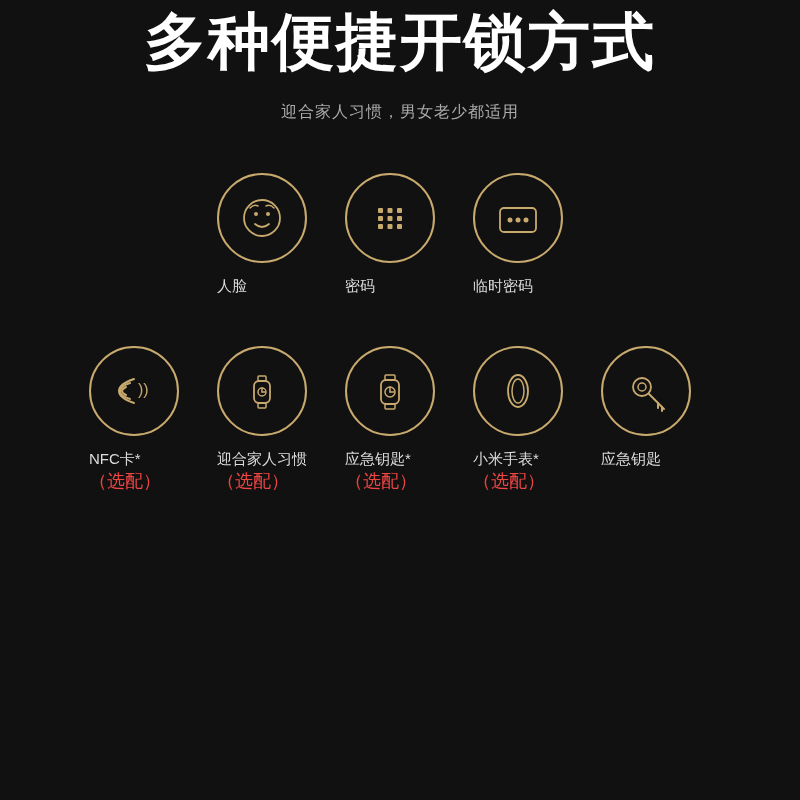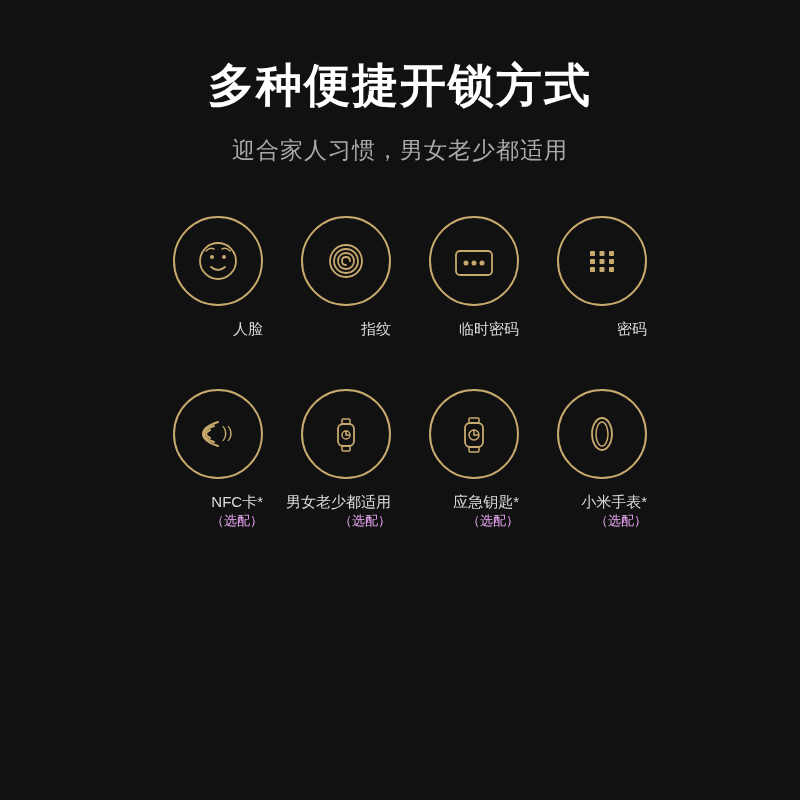--- a/index.html
+++ b/index.html
@@ -10,29 +10,28 @@
       background-color: #111111;
       display: flex;
       flex-direction: column;
       align-items: center;
       font-family: "PingFang SC", "Microsoft YaHei", "SimHei", sans-serif;
       overflow: hidden;
     }
 
     .main-title {
       color: #ffffff;
-      font-size: 46px;
+      font-size: 62px;
       font-weight: 700;
-      margin-top: 55px;
       letter-spacing: 2px;
     }
 
     .subtitle {
       color: #aaaaaa;
-      font-size: 23px;
+      font-size: 16px;
       margin-top: 18px;
       letter-spacing: 1px;
     }
 
     .icons-section {
       display: flex;
       flex-direction: column;
       align-items: center;
       margin-top: 50px;
       width: 100%;
@@ -42,21 +41,21 @@
       display: flex;
       flex-direction: row;
       justify-content: center;
       gap: 18px;
       margin-bottom: 20px;
     }
 
     .icon-item {
       display: flex;
       flex-direction: column;
-      align-items: flex-end;
+      align-items: flex-start;
       width: 110px;
     }
 
     .icon-circle {
       width: 90px;
       height: 90px;
       border-radius: 50%;
       border: 2px solid #c8a96e;
       display: flex;
       align-items: center;
@@ -75,22 +74,22 @@
     }
 
     .icon-label {
       color: #dddddd;
       font-size: 15px;
       text-align: center;
       line-height: 1.4;
     }
 
     .icon-sublabel {
-      color: #f0abfc;
-      font-size: 13px;
+      color: #ef4444;
+      font-size: 18px;
       text-align: center;
     }
   </style>
 </head>
 <body>
 
 <div class="main-title">多种便捷开锁方式</div>
 <div class="subtitle">迎合家人习惯，男女老少都适用</div>
 
 <div class="icons-section">
@@ -104,66 +103,51 @@
           <circle cx="20" cy="22" r="2" fill="#c8a96e" stroke="none"></circle>
           <circle cx="32" cy="22" r="2" fill="#c8a96e" stroke="none"></circle>
           <path d="M19 32 Q26 38 33 32" stroke="#c8a96e" stroke-width="1.8" fill="none"></path>
           <path d="M14 16 Q18 12 22 14" stroke="#c8a96e" stroke-width="1.5" fill="none"></path>
           <path d="M38 16 Q34 12 30 14" stroke="#c8a96e" stroke-width="1.5" fill="none"></path>
         </svg>
       </div>
       <span class="icon-label">人脸</span>
     </div>
 
-    <div class="icon-item">
-      <div class="icon-circle">
-        <svg viewBox="0 0 52 52">
-          <path d="M26 10 C17 10 10 17 10 26 C10 35 17 42 26 42" stroke="#c8a96e" stroke-width="1.8" fill="none"></path>
-          <path d="M26 14 C19 14 14 19.5 14 26 C14 32.5 19 38 26 38" stroke="#c8a96e" stroke-width="1.8" fill="none"></path>
-          <path d="M26 18 C21 18 18 21.5 18 26 C18 30.5 21 34 26 34" stroke="#c8a96e" stroke-width="1.8" fill="none"></path>
-          <path d="M26 22 C23 22 22 23.8 22 26 C22 28 23 30 26 30" stroke="#c8a96e" stroke-width="1.8" fill="none"></path>
-          <path d="M26 10 C35 10 42 17 42 26 C42 35 35 42 26 42" stroke="#c8a96e" stroke-width="1.8" fill="none"></path>
-          <path d="M26 14 C33 14 38 19.5 38 26 C38 32.5 33 38 26 38" stroke="#c8a96e" stroke-width="1.8" fill="none"></path>
-          <path d="M26 18 C31 18 34 21.5 34 26 C34 30.5 31 34 26 34" stroke="#c8a96e" stroke-width="1.8" fill="none"></path>
-          <path d="M26 22 C29 22 30 23.8 30 26" stroke="#c8a96e" stroke-width="1.8" fill="none"></path>
-        </svg>
-      </div>
-      <span class="icon-label">指纹</span>
-    </div>
-
-    <div class="icon-item">
-      <div class="icon-circle">
-        <svg viewBox="0 0 52 52">
-          <rect x="8" y="16" width="36" height="24" rx="4" stroke="#c8a96e" stroke-width="1.8" fill="none"></rect>
-          <circle cx="18" cy="28" r="2.5" fill="#c8a96e" stroke="none"></circle>
-          <circle cx="26" cy="28" r="2.5" fill="#c8a96e" stroke="none"></circle>
-          <circle cx="34" cy="28" r="2.5" fill="#c8a96e" stroke="none"></circle>
-        </svg>
-      </div>
-      <span class="icon-label">临时密码</span>
-    </div>
 
     <div class="icon-item">
       <div class="icon-circle">
         <svg viewBox="0 0 52 52">
 
           <rect x="14" y="16" width="5" height="5" rx="1" fill="#c8a96e" stroke="none"></rect>
           <rect x="23.5" y="16" width="5" height="5" rx="1" fill="#c8a96e" stroke="none"></rect>
           <rect x="33" y="16" width="5" height="5" rx="1" fill="#c8a96e" stroke="none"></rect>
           <rect x="14" y="24" width="5" height="5" rx="1" fill="#c8a96e" stroke="none"></rect>
           <rect x="23.5" y="24" width="5" height="5" rx="1" fill="#c8a96e" stroke="none"></rect>
           <rect x="33" y="24" width="5" height="5" rx="1" fill="#c8a96e" stroke="none"></rect>
           <rect x="14" y="32" width="5" height="5" rx="1" fill="#c8a96e" stroke="none"></rect>
           <rect x="23.5" y="32" width="5" height="5" rx="1" fill="#c8a96e" stroke="none"></rect>
           <rect x="33" y="32" width="5" height="5" rx="1" fill="#c8a96e" stroke="none"></rect>
         </svg>
       </div>
       <span class="icon-label">密码</span>
     </div>
 
+    <div class="icon-item">
+      <div class="icon-circle">
+        <svg viewBox="0 0 52 52">
+          <rect x="8" y="16" width="36" height="24" rx="4" stroke="#c8a96e" stroke-width="1.8" fill="none"></rect>
+          <circle cx="18" cy="28" r="2.5" fill="#c8a96e" stroke="none"></circle>
+          <circle cx="26" cy="28" r="2.5" fill="#c8a96e" stroke="none"></circle>
+          <circle cx="34" cy="28" r="2.5" fill="#c8a96e" stroke="none"></circle>
+        </svg>
+      </div>
+      <span class="icon-label">临时密码</span>
+    </div>
+
 
   </div>
 
   <div class="icon-row" style="margin-top: 30px;">
 
     <div class="icon-item">
       <div class="icon-circle">
         <svg viewBox="0 0 52 52">
           <path d="M22 18 C16 20 12 23 12 26 C12 29 16 32 22 34" stroke="#c8a96e" stroke-width="2" fill="none"></path>
           <path d="M26 14 C17 17 11 21 11 26 C11 31 17 35 26 38" stroke="#c8a96e" stroke-width="2" fill="none"></path>
@@ -179,21 +163,21 @@
       <div class="icon-circle">
         <svg viewBox="0 0 52 52">
           <rect x="18" y="16" width="16" height="22" rx="5" stroke="#c8a96e" stroke-width="1.8" fill="none"></rect>
           <rect x="22" y="11" width="8" height="5" rx="1" stroke="#c8a96e" stroke-width="1.5" fill="none"></rect>
           <rect x="22" y="38" width="8" height="5" rx="1" stroke="#c8a96e" stroke-width="1.5" fill="none"></rect>
           <circle cx="26" cy="27" r="4" stroke="#c8a96e" stroke-width="1.5" fill="none"></circle>
           <line x1="26" y1="23" x2="26" y2="27" stroke="#c8a96e" stroke-width="1.5"></line>
           <line x1="26" y1="27" x2="29" y2="27" stroke="#c8a96e" stroke-width="1.5"></line>
         </svg>
       </div>
-      <span class="icon-label">男女老少都适用</span>
+      <span class="icon-label">迎合家人习惯</span>
       <span class="icon-sublabel">（选配）</span>
     </div>
 
     <div class="icon-item">
       <div class="icon-circle">
         <svg viewBox="0 0 52 52">
           <rect x="17" y="15" width="18" height="24" rx="5" stroke="#c8a96e" stroke-width="1.8" fill="none"></rect>
           <rect x="21" y="10" width="10" height="5" rx="1" stroke="#c8a96e" stroke-width="1.5" fill="none"></rect>
           <rect x="21" y="39" width="10" height="5" rx="1" stroke="#c8a96e" stroke-width="1.5" fill="none"></rect>
           <circle cx="26" cy="27" r="5" stroke="#c8a96e" stroke-width="1.5" fill="none"></circle>
@@ -209,15 +193,28 @@
       <div class="icon-circle">
         <svg viewBox="0 0 52 52">
           <ellipse cx="26" cy="26" rx="10" ry="16" stroke="#c8a96e" stroke-width="1.8" fill="none"></ellipse>
           <ellipse cx="26" cy="26" rx="6" ry="12" stroke="#c8a96e" stroke-width="1.5" fill="none"></ellipse>
         </svg>
       </div>
       <span class="icon-label">小米手表*</span>
       <span class="icon-sublabel">（选配）</span>
     </div>
 
+    <div class="icon-item">
+      <div class="icon-circle">
+        <svg viewBox="0 0 52 52">
+          <circle cx="22" cy="22" r="9" stroke="#c8a96e" stroke-width="1.8" fill="none"></circle>
+          <circle cx="22" cy="22" r="4" stroke="#c8a96e" stroke-width="1.5" fill="none"></circle>
+          <line x1="29" y1="29" x2="44" y2="44" stroke="#c8a96e" stroke-width="2"></line>
+          <line x1="38" y1="38" x2="38" y2="43" stroke="#c8a96e" stroke-width="2"></line>
+          <line x1="42" y1="42" x2="42" y2="46" stroke="#c8a96e" stroke-width="2"></line>
+        </svg>
+      </div>
+      <span class="icon-label">应急钥匙</span>
+      <span class="icon-sublabel"></span>
+    </div>
 
   </div>
 </div>
 
 </body></html>

